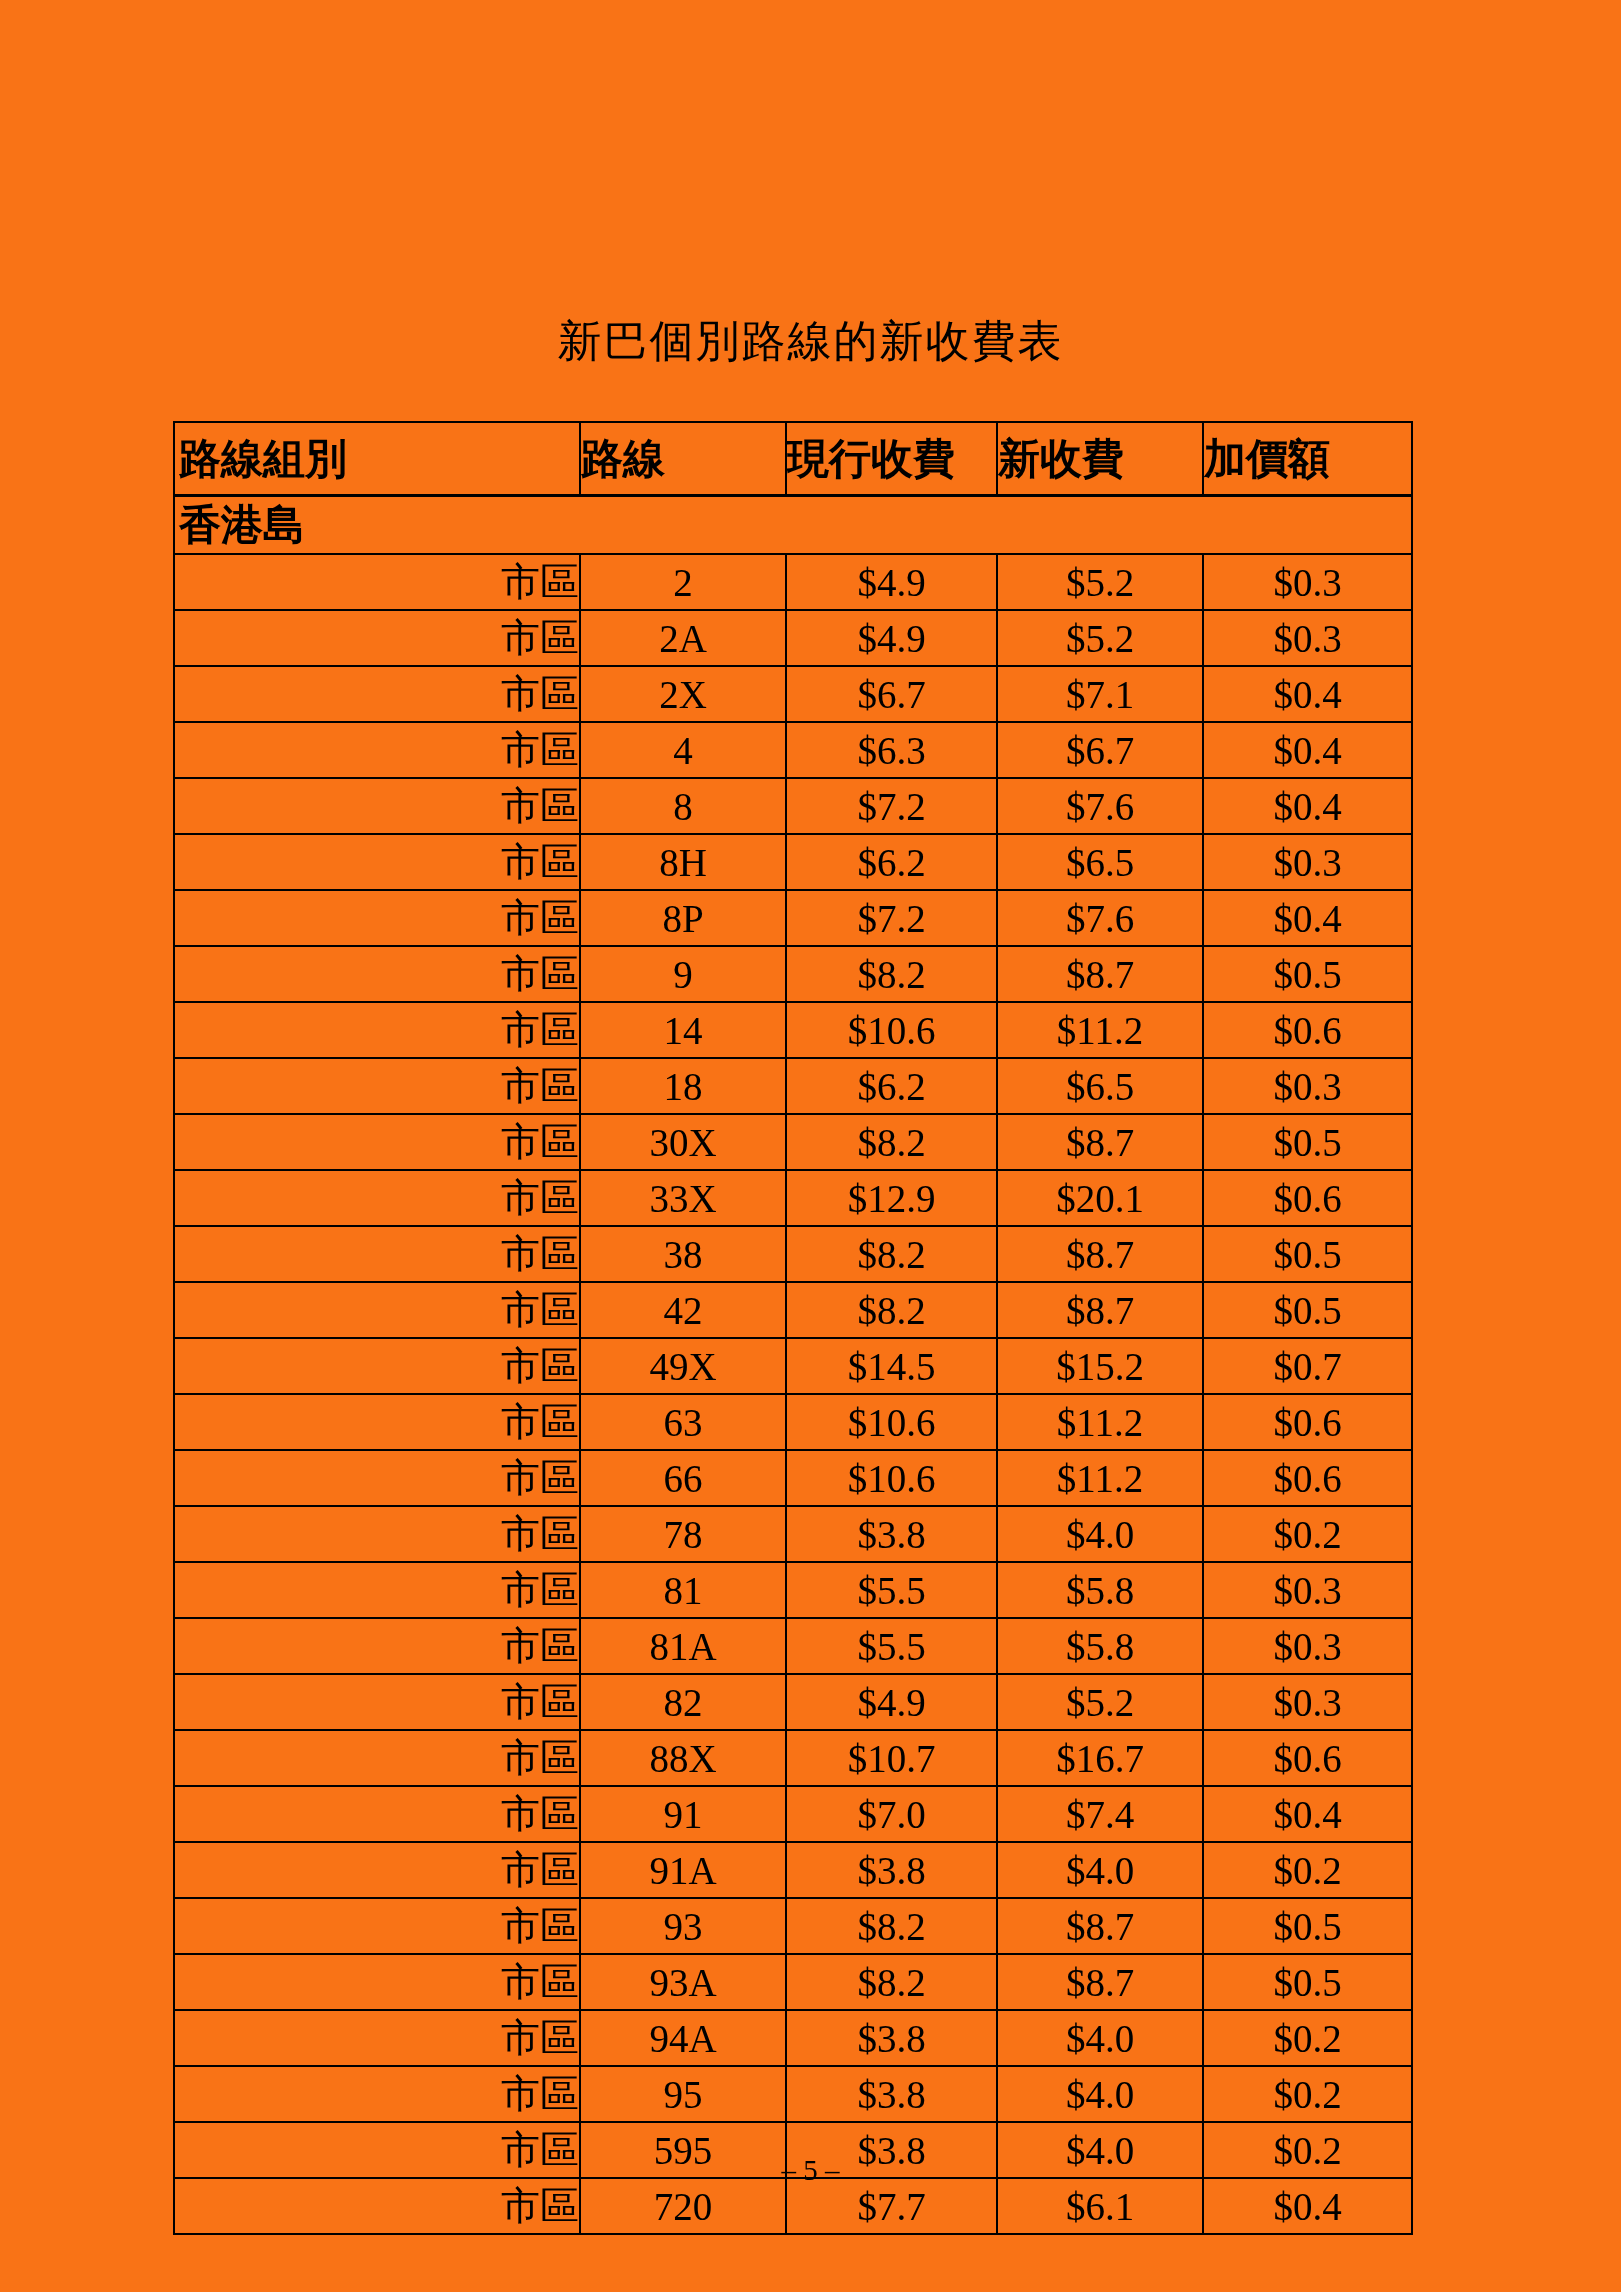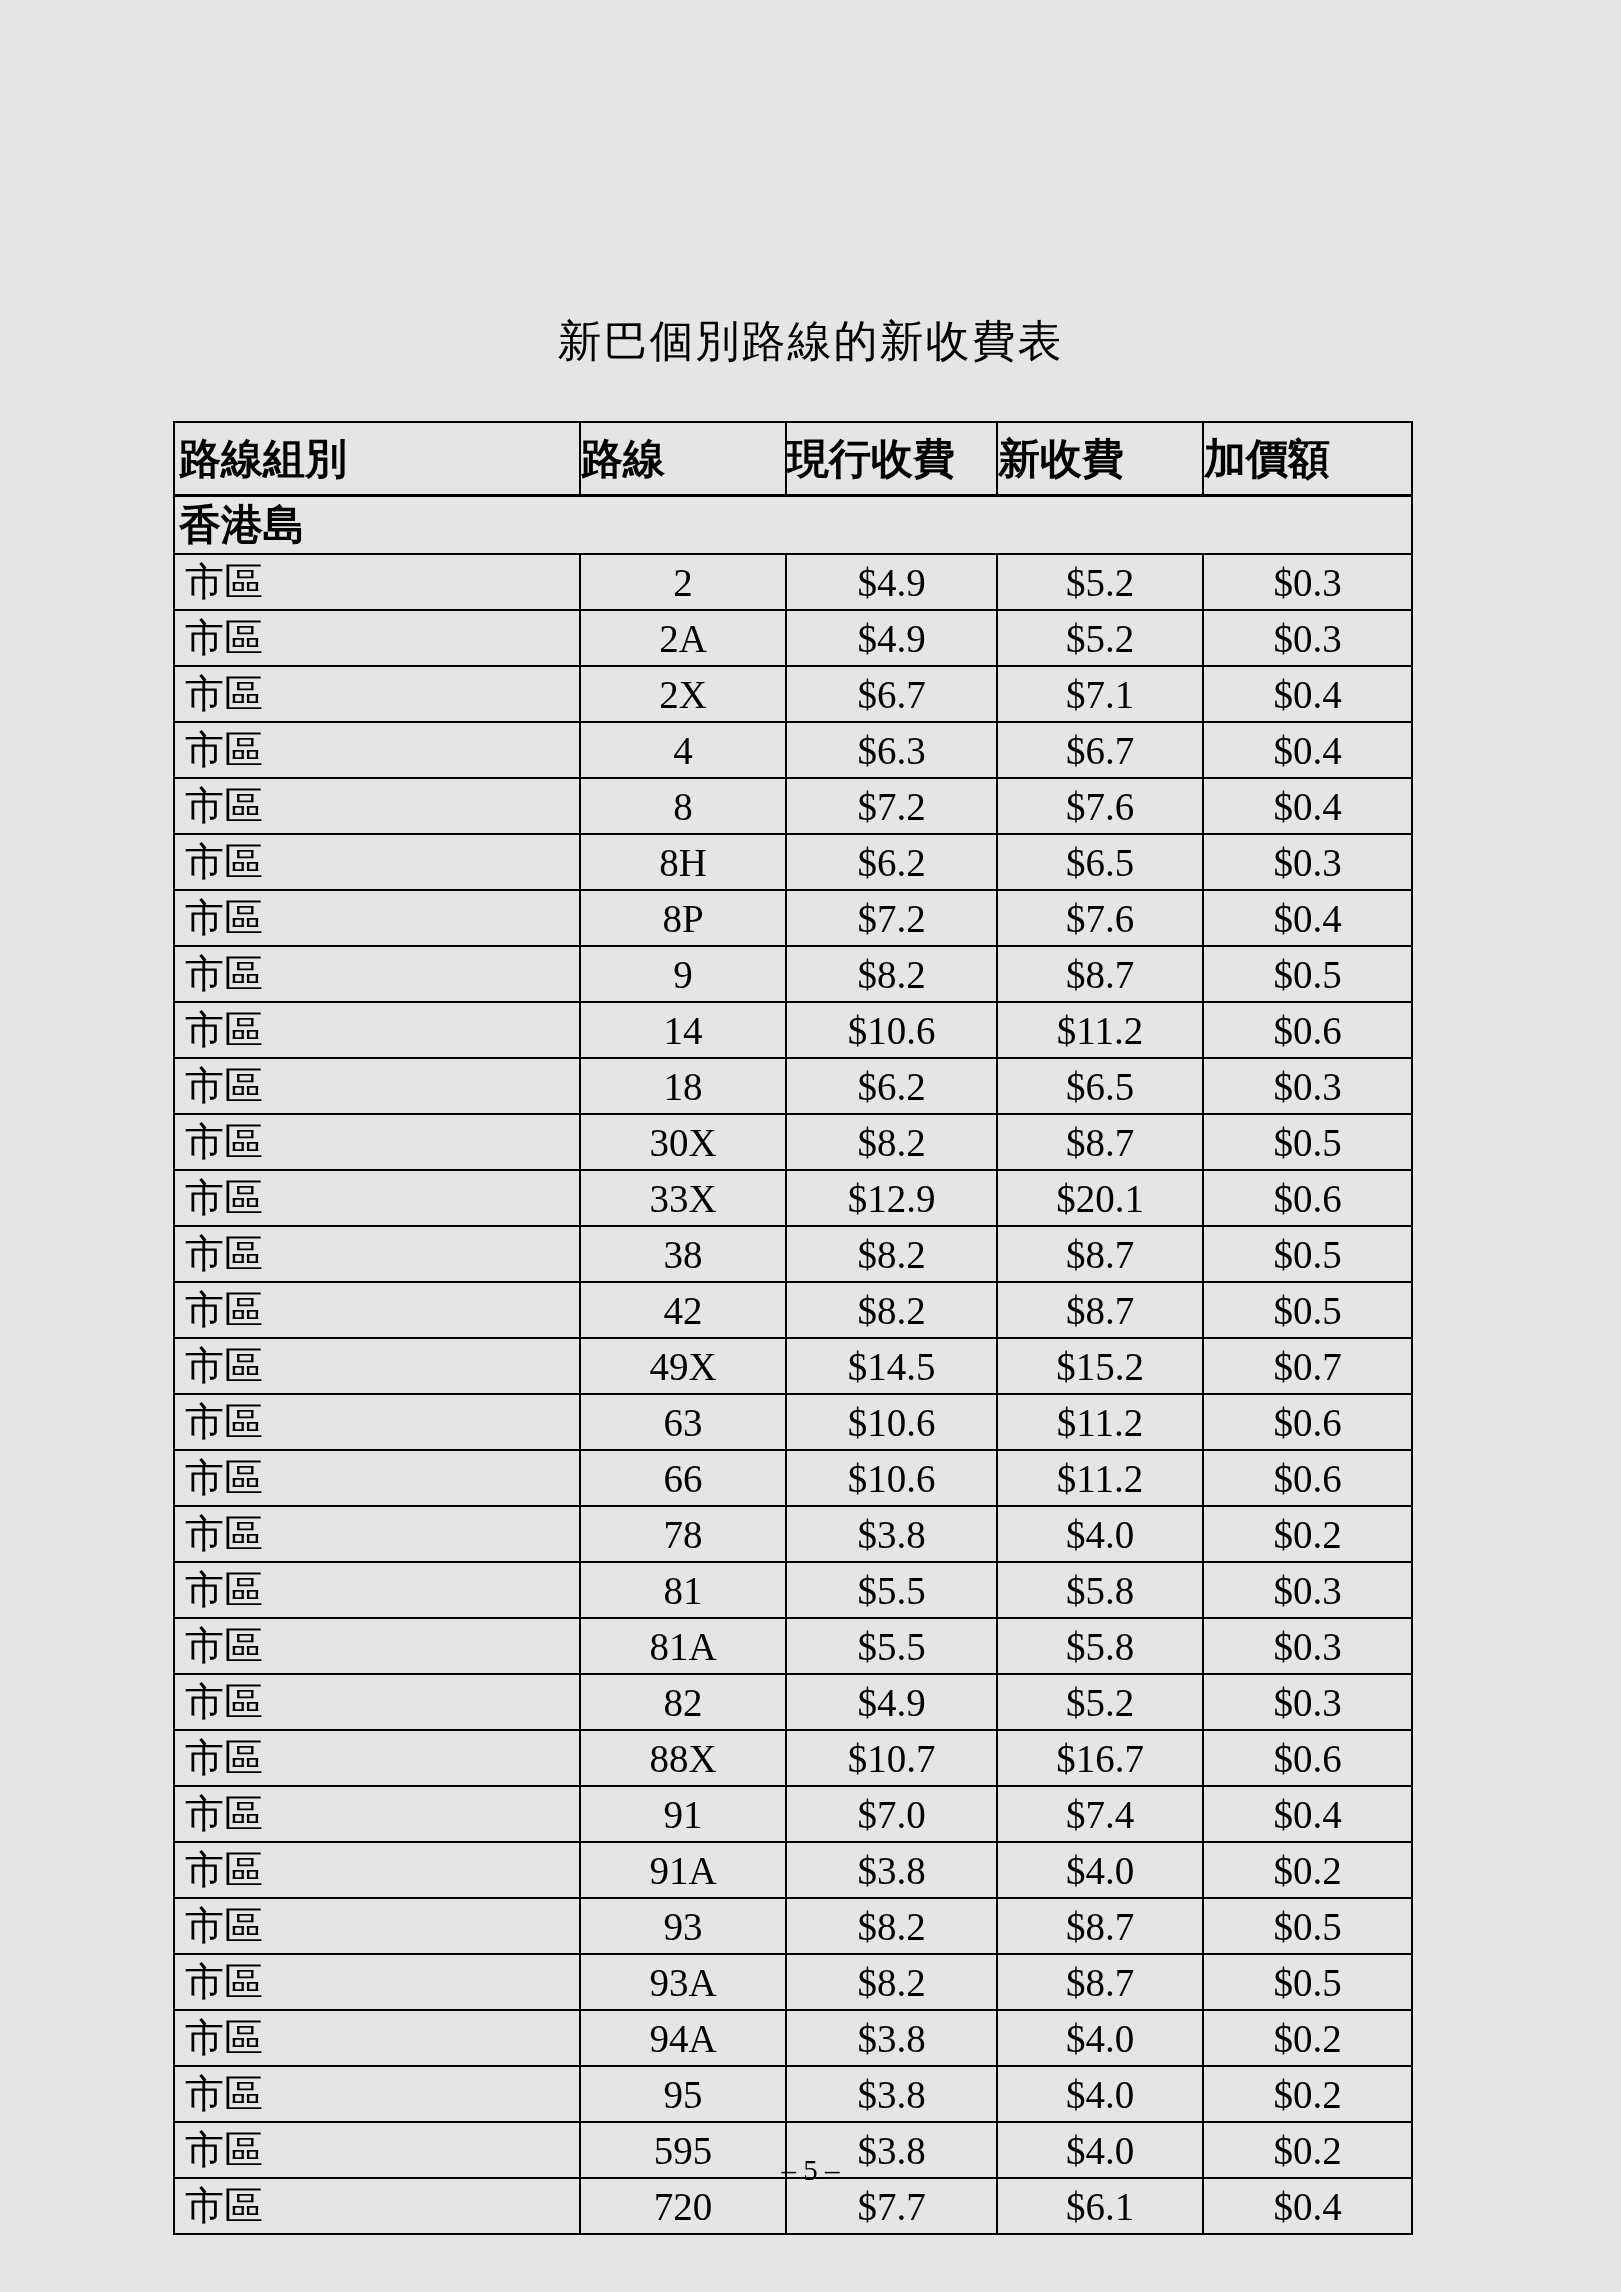--- a/index.html
+++ b/index.html
@@ -4,21 +4,21 @@
 <style>
   html, body {
     margin: 0;
     padding: 0;
     background: #ffffff;
   }
   .page {
     position: relative;
     width: 1621px;
     height: 2293px;
-    background: #e5e5e5;
+    background: #f97316;
     color: #000000;
     font-family: "Liberation Serif", "DejaVu Serif", serif;
     overflow: hidden;
   }
   .doc-title {
     position: absolute;
     top: 312px;
     left: 0;
     width: 100%;
     text-align: center;
@@ -62,22 +62,22 @@
     text-align: left;
     padding-left: 3.9px;
     margin-top: 11px;
   }
   tr.data-row td {
     height: 47px;
     font-size: 39px;
     text-align: center;
   }
   tr.data-row td.col-group {
-    text-align: left;
-    padding-left: 10px;
+    text-align: right;
+    padding-left: 16px;
   }
   .page-footer {
     position: absolute;
     top: 2154px;
     left: 0;
     width: 100%;
     text-align: center;
     font-size: 29px;
   }
 </style>

